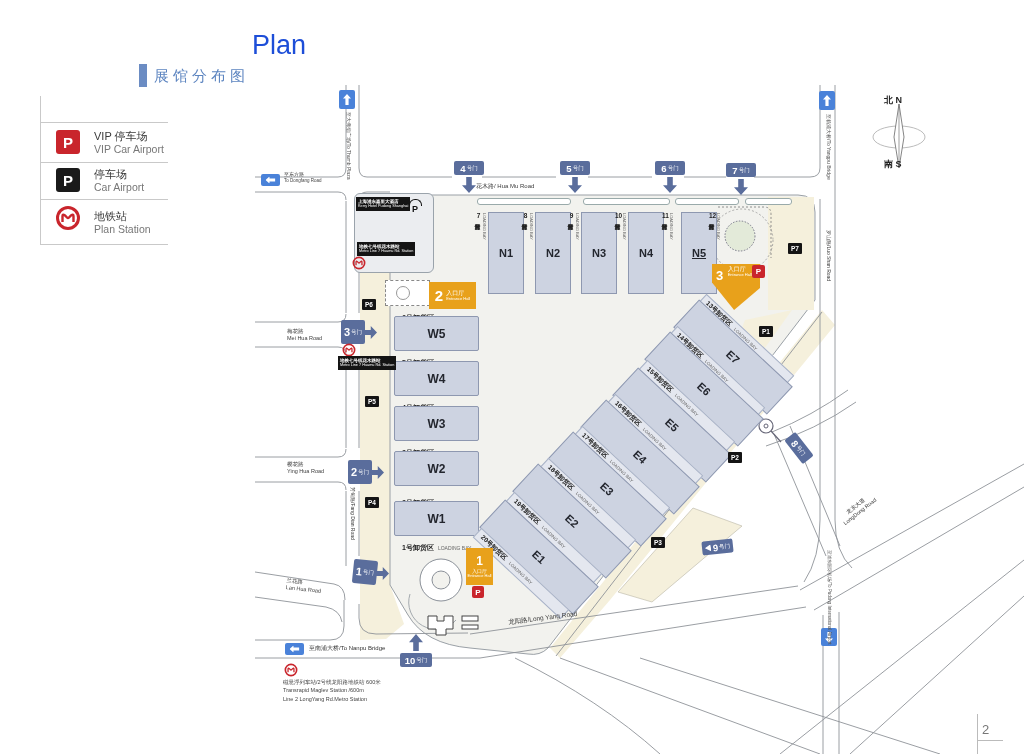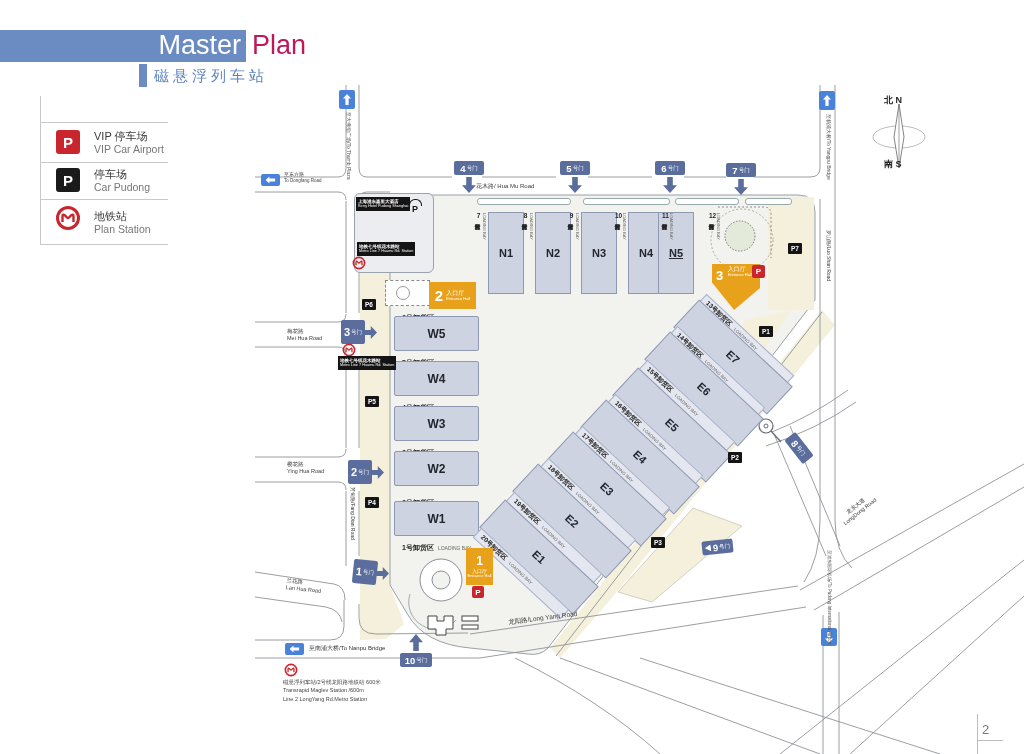--- a/index.html
+++ b/index.html
@@ -2,21 +2,21 @@
 <html><head>
 <meta charset="utf-8">
 <style>
   html,body{margin:0;padding:0;background:#fff;}
   #canvas{position:relative;width:1024px;height:754px;background:#fff;overflow:hidden;
           font-family:"Liberation Sans","DejaVu Sans",sans-serif;}
   .abs{position:absolute;}
   
   .titlebar{position:absolute;left:0;top:30px;width:246px;height:32px;background:#6b8cc3;
             color:#fff;font-size:27px;font-weight:300;text-align:right;line-height:31px;padding-right:5px;box-sizing:border-box;}
-  .titleplan{position:absolute;left:252px;top:30px;height:32px;color:#be185d;font-size:27px;font-weight:300;line-height:31px;text-align:right;}
+  .titleplan{position:absolute;left:252px;top:30px;height:32px;color:#1d4ed8;font-size:27px;font-weight:300;line-height:31px;text-align:right;}
   .subtick{position:absolute;left:139px;top:64px;width:8px;height:23px;background:#6b8cc3;}
   .subtitle{position:absolute;left:154px;top:67px;color:#5d85c0;font-size:15px;letter-spacing:4px;}
   
   .lgline{position:absolute;background:#c9c9c9;}
   .lgicon{position:absolute;width:24px;height:24px;border-radius:3px;color:#fff;font-weight:bold;
           font-size:15px;display:flex;align-items:center;justify-content:center;}
   .lgcn{position:absolute;font-size:11px;color:#3a3a3a;}
   .lgen{position:absolute;font-size:10.5px;color:#777;}
   
   .hallN{position:absolute;top:212px;width:34px;height:80px;background:#cdd3e1;border:1px solid #8e98b0;
@@ -156,56 +156,55 @@
     <circle cx="766" cy="426" r="2" fill="none" stroke="#667" stroke-width="1"></circle>
     <path d="M771,431 L781,442" stroke="#667" stroke-width="1.2"></path>
 
     <g>
       <ellipse cx="899" cy="137" rx="26" ry="11" fill="none" stroke="#aaa" stroke-width="0.8"></ellipse>
       <polygon points="899,104 904,137 899,168 894,137" fill="#fff" stroke="#777" stroke-width="0.9"></polygon>
       <line x1="899" y1="104" x2="899" y2="168" stroke="#777" stroke-width="0.7"></line>
     </g>
   </svg>
 
-  <div class="titlebar">Master</div>
   <div class="titleplan">Plan</div>
   <div class="subtick"></div>
-  <div class="subtitle">磁悬浮列车站</div>
+  <div class="subtitle">展馆分布图</div>
 
   <div class="lgline" style="left:40px;top:96px;width:1px;height:149px;"></div>
   <div class="lgline" style="left:40px;top:122px;width:128px;height:1px;"></div>
   <div class="lgline" style="left:40px;top:162px;width:128px;height:1px;"></div>
   <div class="lgline" style="left:40px;top:199px;width:128px;height:1px;"></div>
   <div class="lgline" style="left:40px;top:244px;width:128px;height:1px;"></div>
   <div class="lgicon" style="left:56px;top:130px;background:#c9252c;">P</div>
   <div class="lgcn" style="left:94px;top:129px;">VIP 停车场</div>
   <div class="lgen" style="left:94px;top:143px;">VIP Car Airport</div>
   <div class="lgicon" style="left:56px;top:168px;background:#1a1a1a;">P</div>
   <div class="lgcn" style="left:94px;top:167px;">停车场</div>
-  <div class="lgen" style="left:94px;top:181px;">Car Pudong</div>
+  <div class="lgen" style="left:94px;top:181px;">Car Airport</div>
   <svg class="metro" style="left:55px;top:205px;" width="26" height="26" viewBox="0 0 26 26">
       <circle cx="13" cy="13" r="10.5" fill="none" stroke="#c9252c" stroke-width="3"></circle>
       <path d="M7.5 17 V11 Q7.5 8.5 10 10.5 L12 12.5 Q13 13.5 14 12.5 L16 10.5 Q18.5 8.5 18.5 11 V17" fill="none" stroke="#c9252c" stroke-width="2.4"></path>
     </svg>
   <div class="lgcn" style="left:94px;top:209px;">地铁站</div>
   <div class="lgen" style="left:94px;top:223px;">Plan Station</div>
 
   <div class="rlab" style="left:884px;top:94px;font-size:9px;font-weight:bold;color:#222;">北 N</div>
   <div class="rlab" style="left:884px;top:158px;font-size:9px;font-weight:bold;color:#222;">南 S</div>
 
   <div class="pill" style="left:477px;width:92px;"></div>
   <div class="pill" style="left:583px;width:85px;"></div>
   <div class="pill" style="left:675px;width:62px;"></div>
   <div class="pill" style="left:745px;width:45px;"></div>
 
   <div class="hallN" style="left:488px;">N1</div>
   <div class="hallN" style="left:535px;">N2</div>
   <div class="hallN" style="left:581px;">N3</div>
   <div class="hallN" style="left:628px;">N4</div>
-  <div class="hallN" style="left:658px;text-decoration:underline;">N5</div>
+  <div class="hallN" style="left:681px;text-decoration:underline;">N5</div>
   <div class="bayN" style="left:475px;">
       <span class="c1">
         <span class="num">7</span>
         <span class="cnv">号卸货区</span>
       </span>
       <span class="env">LOADING BAY</span>
     </div>
   <div class="bayN" style="left:522px;">
       <span class="c1">
         <span class="num">8</span>

